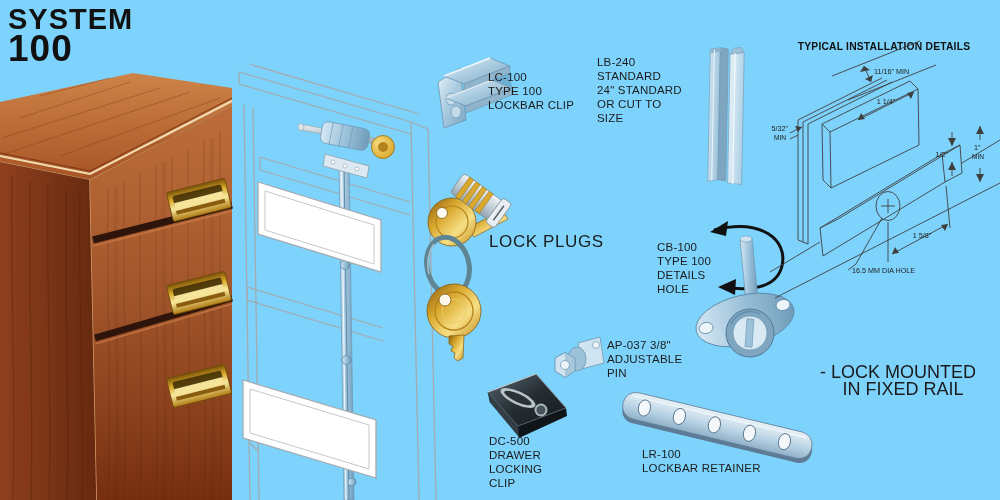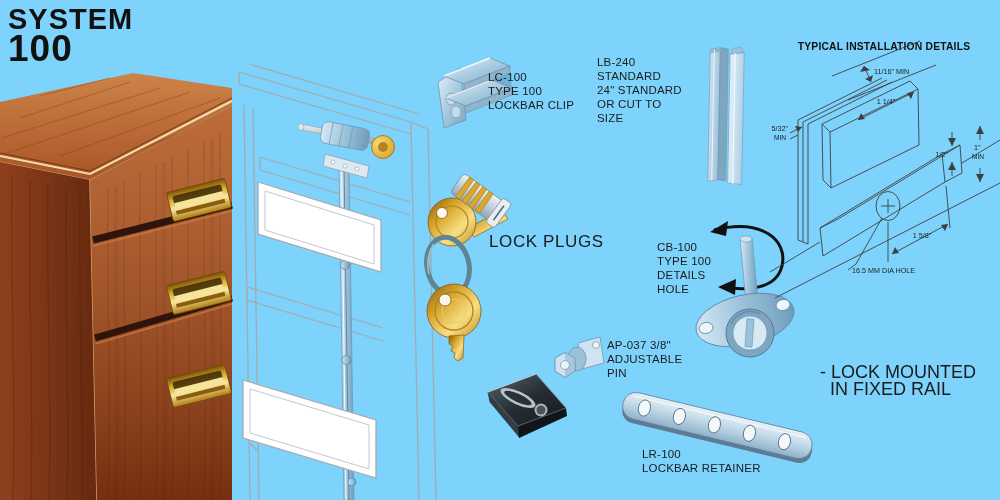--- a/index.html
+++ b/index.html
@@ -5,21 +5,21 @@
   html,body{margin:0;padding:0;background:#fff;}
   #canvas{position:relative;width:1000px;height:500px;background:#7dd3fc;overflow:hidden;
           font-family:Liberation Sans, sans-serif;color:#1b1b1b;}
   .title-block{position:absolute;left:8px;top:4px;color:#111;}
   .title-line1{font-size:29px;font-weight:bold;letter-spacing:1px;line-height:30px;}
   .title-line2{font-size:37px;font-weight:bold;line-height:34px;margin-top:-2px;letter-spacing:1px;}
   .lbl{position:absolute;font-size:11.5px;line-height:14px;letter-spacing:.2px;color:#1b1b1b;}
   .lbl.right{text-align:left;}
   .lockplugs{position:absolute;font-size:17px;letter-spacing:.6px;color:#1b1b1b;}
   .note{position:absolute;font-size:18px;line-height:17px;color:#1b1b1b;}
-  .note .ind{padding-left:10px;}
+  .note .ind{padding-left:10px;text-align:center;}
   svg{position:absolute;overflow:visible;}
   .ititle{font-size:10.3px;font-weight:bold;letter-spacing:.2px;fill:#111;}
   .idim{font-size:7.2px;fill:#222;}
   .idim.small{font-size:6.6px;}
 </style>
 </head>
 <body>
 
 <div id="canvas">
 
@@ -419,20 +419,26 @@
     <div>DETAILS</div>
     <div>HOLE</div>
   </div>
 
   <div class="lbl" style="left:607px;top:338px;">
     <div>AP-037 3/8"</div>
     <div>ADJUSTABLE</div>
     <div>PIN</div>
   </div>
 
+  <div class="lbl" style="left:489px;top:434px;">
+    <div>DC-500</div>
+    <div>DRAWER</div>
+    <div>LOCKING</div>
+    <div>CLIP</div>
+  </div>
 
   <div class="lbl" style="left:642px;top:447px;">
     <div>LR-100</div>
     <div>LOCKBAR RETAINER</div>
   </div>
 
   <div class="note" style="left:820px;top:364px;">
     <div>- LOCK MOUNTED</div>
     <div class="ind">IN FIXED RAIL</div>
   </div>

